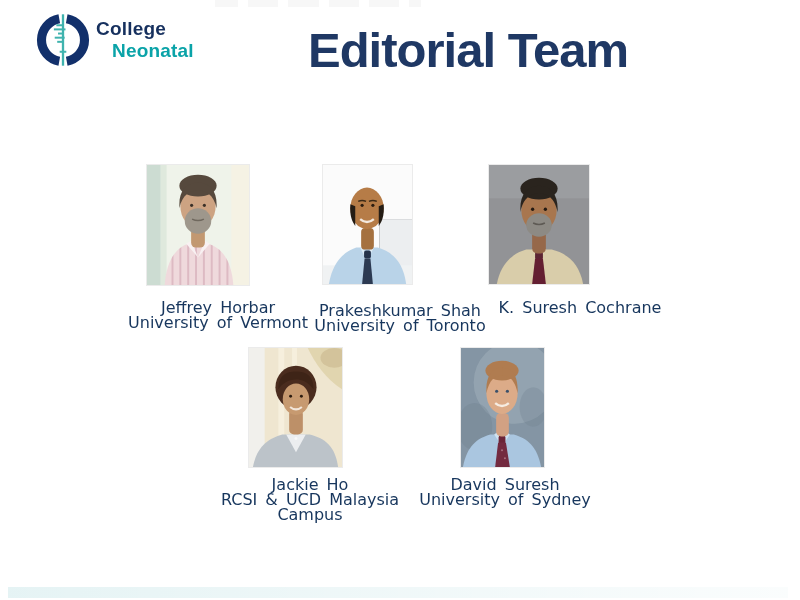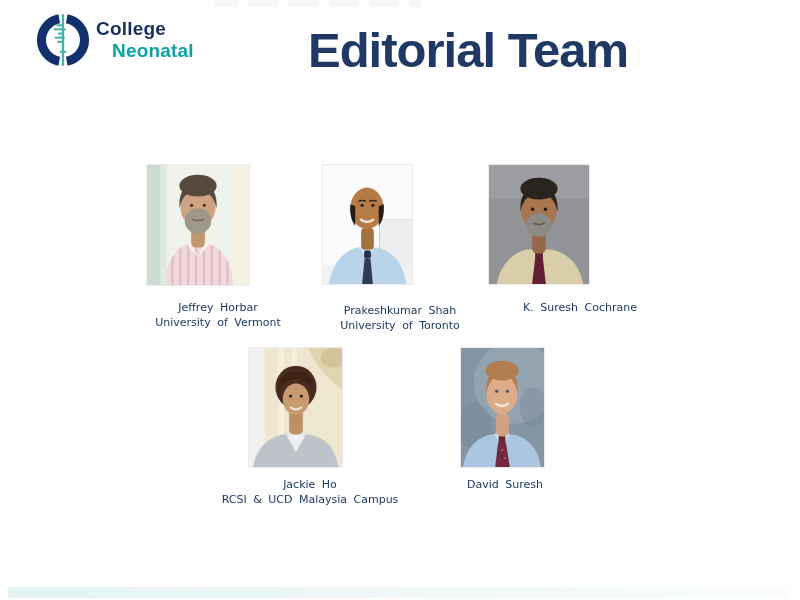--- a/index.html
+++ b/index.html
@@ -33,21 +33,21 @@
   .photo-1{left:146px;top:164px;width:104px;height:122px;}
   .photo-2{left:322px;top:164px;width:91px;height:121px;}
   .photo-3{left:488px;top:164px;width:102px;height:121px;}
   .photo-4{left:248px;top:347px;width:95px;height:121px;}
   .photo-5{left:460px;top:347px;width:85px;height:121px;}
 
   
   .caption{
     width:240px;text-align:center;
     font-family:"DejaVu Sans", sans-serif;
-    font-size:11px;line-height:15px;color:#17365d;word-spacing:3px;
+    font-size:16px;line-height:15px;color:#17365d;word-spacing:3px;
   }
   .caption-1{left:98px;top:300px;}
   .caption-2{left:280px;top:303px;}
   .caption-3{left:460px;top:300px;}
   .caption-4{left:190px;top:477px;}
   .caption-5{left:385px;top:477px;}
 
   
   .bottom-bar{
     left:8px;right:12px;bottom:2px;height:11px;
@@ -214,15 +214,16 @@
 </div>
 <div class="abs caption caption-3">
   <div>K. Suresh Cochrane</div>
 </div>
 <div class="abs caption caption-4">
   <div>Jackie Ho</div>
   <div>RCSI &amp; UCD Malaysia Campus</div>
 </div>
 <div class="abs caption caption-5">
   <div>David Suresh</div>
+  <div>University of Sydney</div>
 </div>
 
 <div class="abs bottom-bar"></div>
 
 </body></html>

